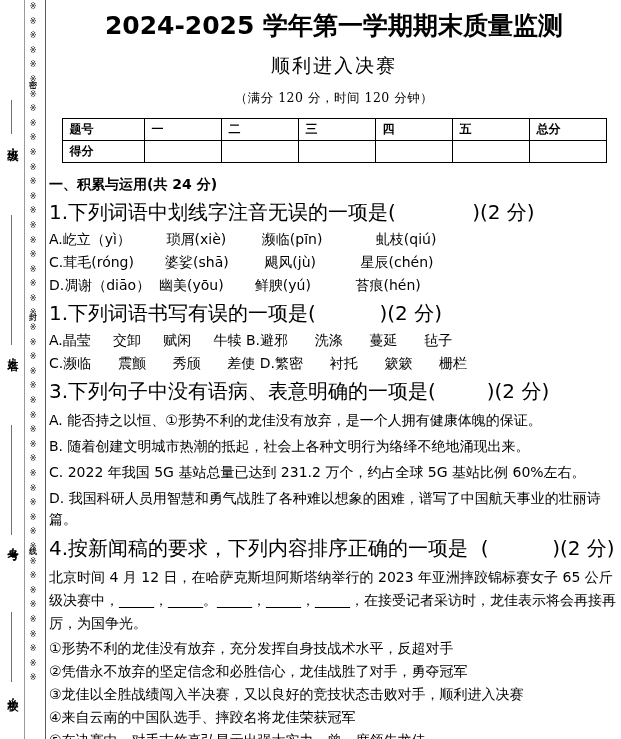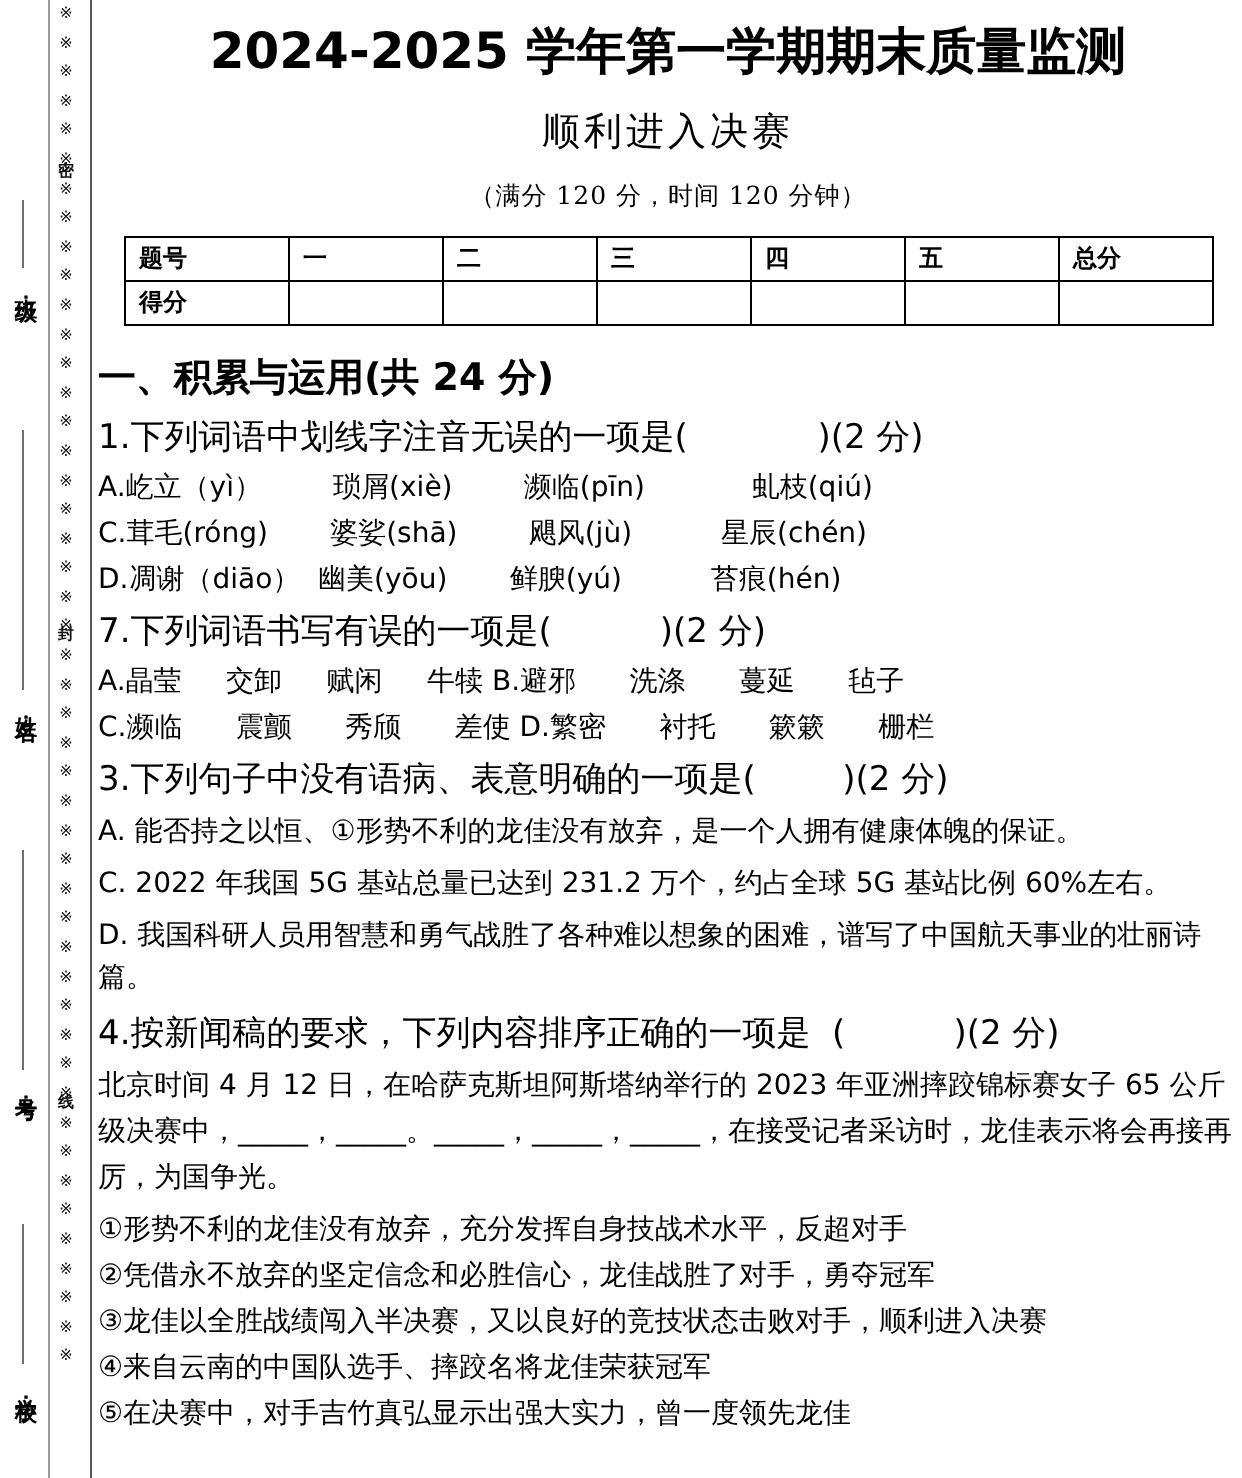--- a/index.html
+++ b/index.html
@@ -140,27 +140,27 @@
     font-weight: bold;
     font-family: "DejaVu Serif", "Liberation Serif", serif;
     padding: 0 0 0 7px;
     vertical-align: middle;
   }
   table.score td.c0 { width: 74px; }
   table.score td.cell { width: 69px; }
 
   
   .section-head {
-    font-size: 19px;
+    font-size: 14px;
     font-weight: bold;
     margin: 13px 0 0 2px;
     letter-spacing: 0px;
   }
   .q {
-    font-size: 17px;
+    font-size: 20px;
     margin: 5px 0 0 2px;
     letter-spacing: 0px;
     white-space: pre;
   }
   .opt {
     font-size: 14px;
     margin: 5px 0 0 2px;
     white-space: pre;
   }
   .opt-wrap {
@@ -277,26 +277,27 @@
     </tbody>
       </table>
 
     <div class="section-head">一、积累与运用(共 24 分)</div>
 
     <div class="q">1.下列词语中划线字注音无误的一项是(            )(2 分)</div>
     <div class="opt">A.屹立（yì）        琐屑(xiè)        濒临(pīn)            虬枝(qiú)</div>
     <div class="opt">C.茸毛(róng)       婆娑(shā)        飓风(jù)          星辰(chén)</div>
     <div class="opt">D.凋谢（diāo）  幽美(yōu)       鲜腴(yú)          苔痕(hén)</div>
 
-    <div class="q">7.下列词语书写有误的一项是(          )(2 分)</div>
+    <div class="q">1.下列词语书写有误的一项是(          )(2 分)</div>
     <div class="opt">A.晶莹     交卸     赋闲     牛犊 B.避邪      洗涤      蔓延      毡子</div>
     <div class="opt">C.濒临      震颤      秀颀      差使 D.繁密      衬托      簌簌      栅栏</div>
 
     <div class="q">3.下列句子中没有语病、表意明确的一项是(        )(2 分)</div>
     <div class="opt-wrap">A. 能否持之以恒、①形势不利的龙佳没有放弃，是一个人拥有健康体魄的保证。</div>
+    <div class="opt-wrap">B. 随着创建文明城市热潮的抵起，社会上各种文明行为络绎不绝地涌现出来。</div>
     <div class="opt-wrap">C. 2022 年我国 5G 基站总量已达到 231.2 万个，约占全球 5G 基站比例 60%左右。</div>
     <div class="opt-wrap">D. 我国科研人员用智慧和勇气战胜了各种难以想象的困难，谱写了中国航天事业的壮丽诗篇。</div>
 
     <div class="q">4.按新闻稿的要求，下列内容排序正确的一项是  (          )(2 分)</div>
     <div class="para">北京时间 4 月 12 日，在哈萨克斯坦阿斯塔纳举行的 2023 年亚洲摔跤锦标赛女子 65 公斤级决赛中，_____，_____。_____，_____，_____，在接受记者采访时，龙佳表示将会再接再厉，为国争光。</div>
     <div class="opt">①形势不利的龙佳没有放弃，充分发挥自身技战术水平，反超对手</div>
     <div class="opt">②凭借永不放弃的坚定信念和必胜信心，龙佳战胜了对手，勇夺冠军</div>
     <div class="opt">③龙佳以全胜战绩闯入半决赛，又以良好的竞技状态击败对手，顺利进入决赛</div>
     <div class="opt">④来自云南的中国队选手、摔跤名将龙佳荣获冠军</div>
     <div class="opt">⑤在决赛中，对手吉竹真弘显示出强大实力，曾一度领先龙佳</div>

